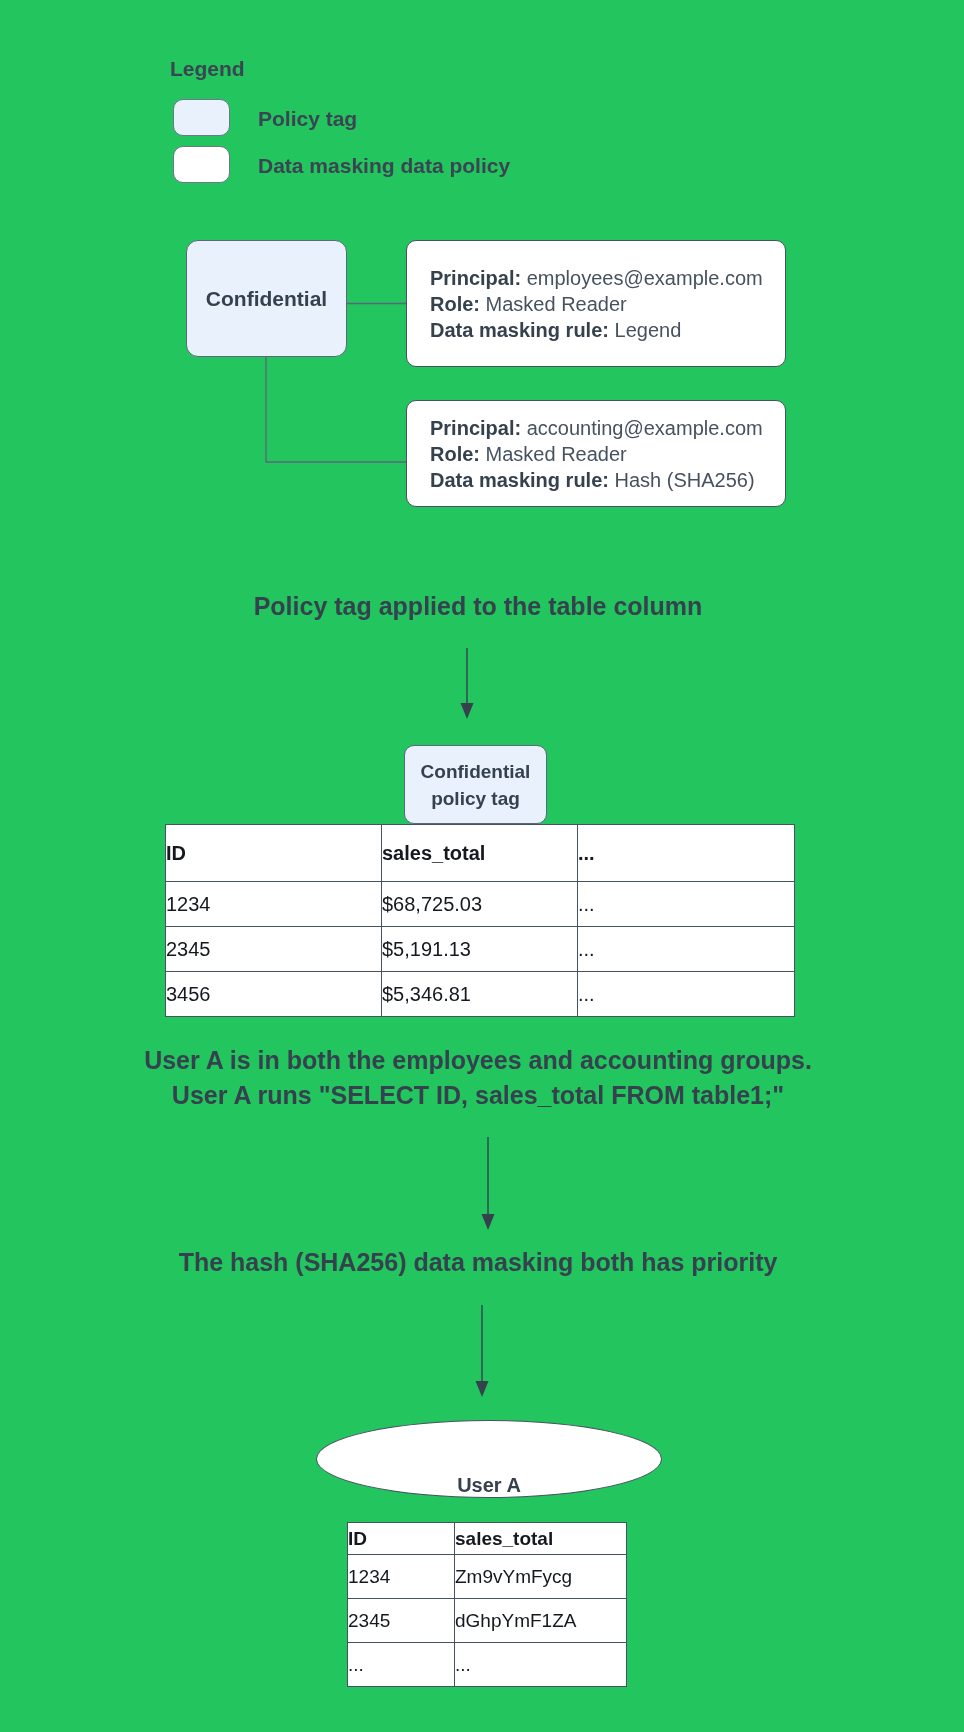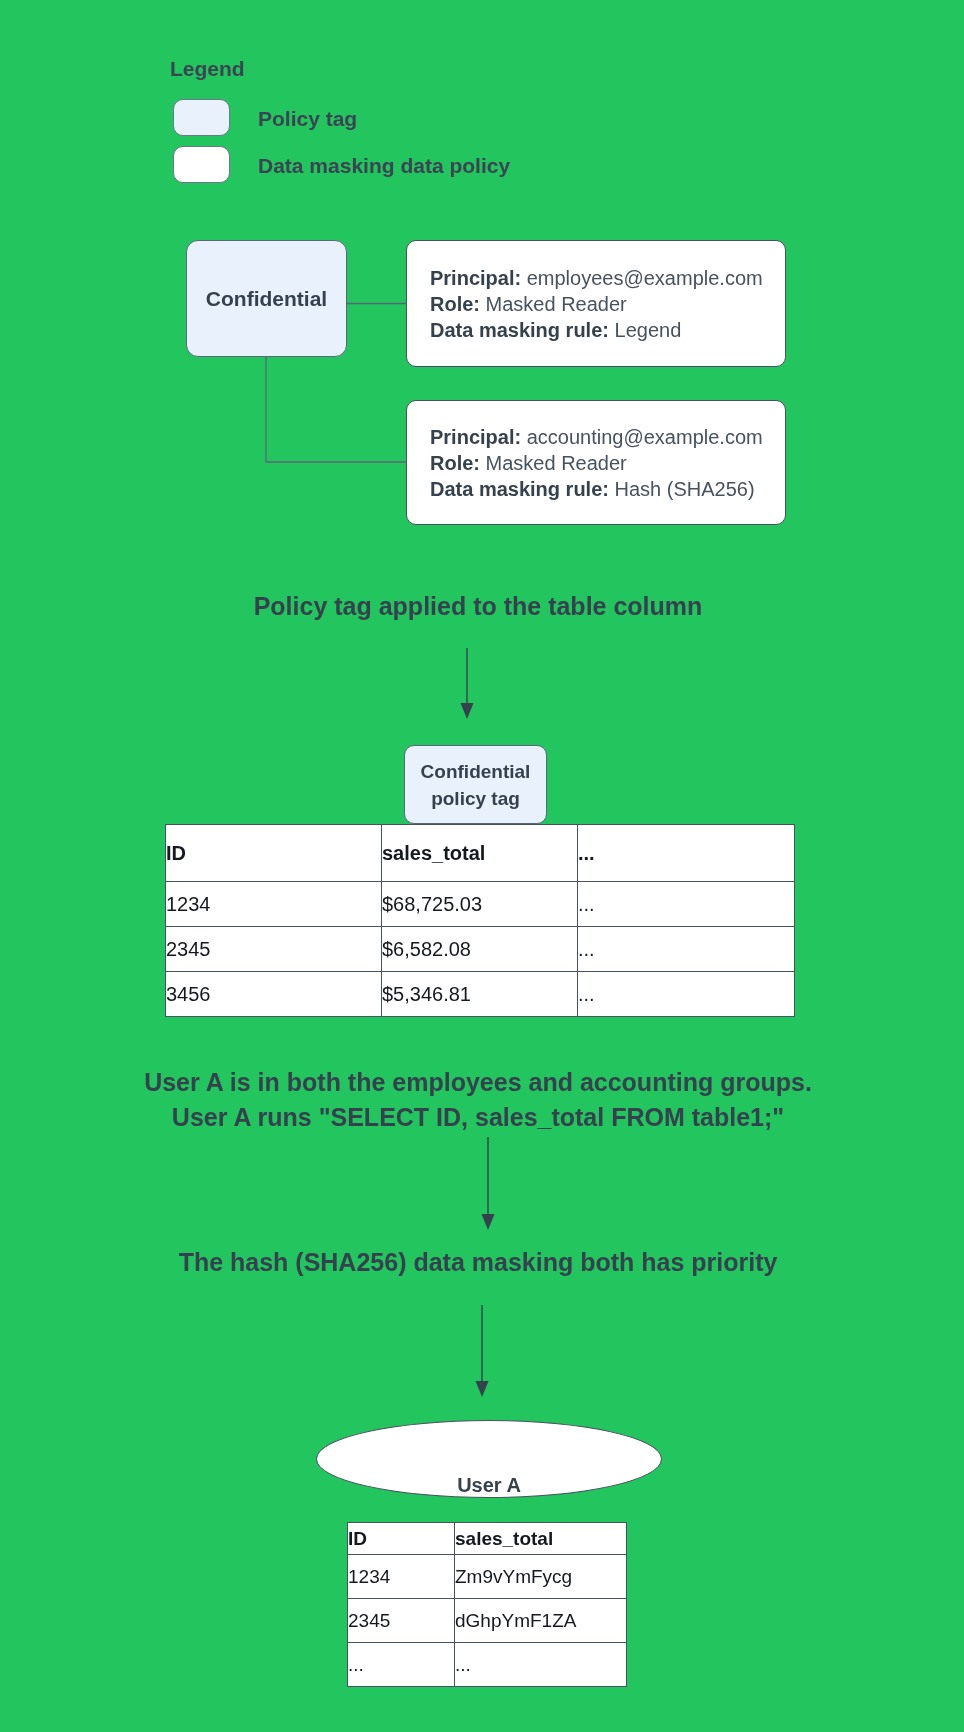--- a/index.html
+++ b/index.html
@@ -30,26 +30,26 @@
   }
   .policy-box{
     width:380px;left:406px;
     background:#ffffff;border:1px solid #47525f;border-radius:10px;
     box-sizing:border-box;display:flex;flex-direction:column;justify-content:center;
     padding-left:23px;padding-right:8px;
     font-size:20px;line-height:26px;color:#47525f;
   }
   .policy-box b{color:#36414e;}
   .box1{top:240px;height:127px;}
-  .box2{top:400px;height:125px;}
+  .box2{top:400px;height:107px;}
 
   
   .heading{left:0;width:956px;text-align:center;font-size:25px;font-weight:bold;color:#36414e;}
   .h-applied{top:592px;}
-  .h-user{top:1065px;line-height:35px;text-align:center;}
+  .h-user{top:1043px;line-height:35px;text-align:center;}
   .h-priority{top:1248px;}
 
   
   .badge{
     left:404px;top:745px;width:143px;height:79px;
     background:#e8f1fc;border:1px solid #5b6779;border-radius:10px;
     box-sizing:border-box;display:flex;flex-direction:column;align-items:center;justify-content:center;
     font-size:19px;font-weight:bold;line-height:27px;color:#36414e;z-index:2;
   }
 
@@ -131,21 +131,21 @@
       <th>sales_total</th>
       <th>...</th>
     </tr>
     <tr>
       <td>1234</td>
       <td>$68,725.03</td>
       <td>...</td>
     </tr>
     <tr>
       <td>2345</td>
-      <td>$6,582.08</td>
+      <td>$5,191.13</td>
       <td>...</td>
     </tr>
     <tr>
       <td>3456</td>
       <td>$5,346.81</td>
       <td>...</td>
     </tr>
   </tbody>
     </table>
 

